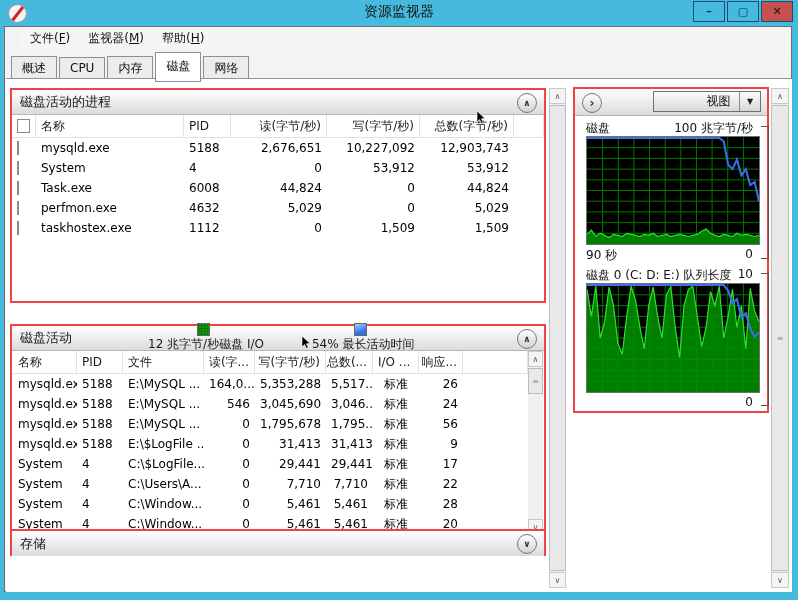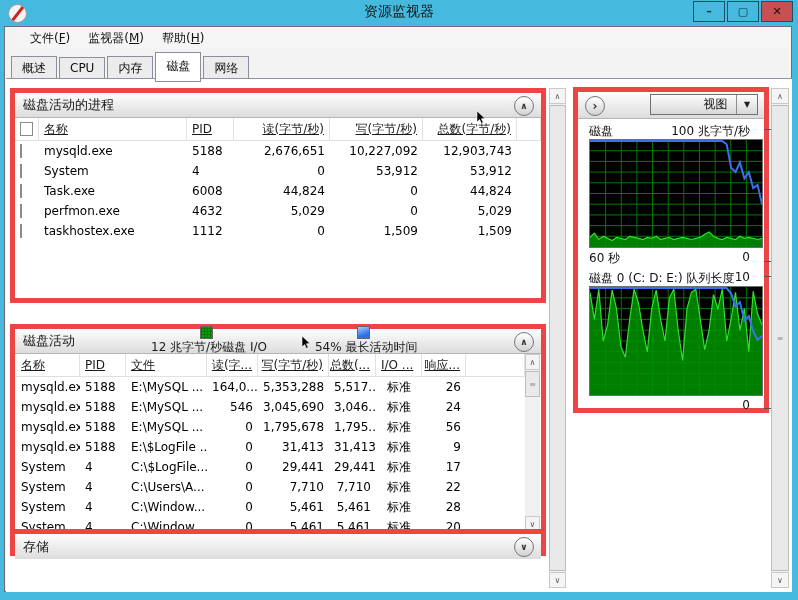--- a/index.html
+++ b/index.html
@@ -17,27 +17,27 @@
   .wbtn.close{background:#c75050;color:#1d0d0d;}
   
   .frame{position:absolute;left:4px;top:26px;width:788px;height:566px;background:#f3f3f3;border:1px solid #6e6e6e;box-sizing:border-box;}
   .menubar{position:absolute;left:0;top:0;right:0;height:22px;background:#f5f5f5;font-size:12px;color:#111;display:flex;align-items:center;padding-left:7px;margin-left:16px;}
   .menubar .mi{padding:2px 8px 2px 2px;margin-right:8px;}
   .tabbar{position:absolute;left:0;top:22px;right:0;height:28px;padding:4px 0 12px 6px;box-sizing:border-box;font-size:12px;}
   .tab{display:inline-block;padding:3px 10px 4px 10px;border:1px solid #8a8f99;border-right-width:1px;margin-right:2px;background:#ececec;color:#111;position:relative;top:1px;}
   .tab.active{background:#ffffff;top:-1px;padding-top:5px;padding-bottom:6px;z-index:3;}
   .content{position:absolute;left:1px;top:51px;width:786px;height:513px;background:#ffffff;border-top:1px solid #8f959d;}
   
-  .panel{position:absolute;border:5px solid #ef4444;background:#fff;box-sizing:border-box;}
+  .panel{position:absolute;border:2px solid #ef4444;background:#fff;box-sizing:border-box;}
   .sec-hdr{position:relative;height:25px;background:linear-gradient(#fefefe,#dcdcdc);border-bottom:1px solid #b5b5b5;
     font-size:13px;color:#1a1a1a;display:flex;align-items:center;padding-left:8px;box-sizing:border-box;}
   .chev{position:absolute;right:7px;top:3px;width:18px;height:18px;border-radius:50%;border:1px solid #767676;
     background:linear-gradient(#ffffff,#d2d2d2);display:flex;align-items:center;justify-content:center;
     font-size:9px;font-weight:bold;color:#333;}
-  .colhdr{display:grid;height:22px;border-bottom:1px solid #e0e0e0;font-size:12px;color:#1a1a1a;align-items:center;text-decoration:underline;}
+  .colhdr{display:grid;height:22px;border-bottom:1px solid #e0e0e0;font-size:12px;color:#1a1a1a;align-items:center;}
   .colhdr>div{border-right:1px solid #e2e2e2;height:100%;display:flex;align-items:center;padding:0 5px;box-sizing:border-box;white-space:nowrap;overflow:hidden;}
   .row{display:grid;height:20px;font-size:12px;color:#000;align-items:center;}
   .row>div{padding:0 5px;white-space:nowrap;overflow:hidden;box-sizing:border-box;}
   .num{text-align:right;justify-content:flex-end;}
   .ctr{text-align:center;justify-content:center;}
   .t1{grid-template-columns:24px 148px 47px 96px 93px 94px 1fr;}
   .t2{grid-template-columns:64px 46px 81px 51px 71px 47px 46px 44px 1fr;}
   .cb{width:12px;height:12px;border:1px solid #8a8a8a;background:#fff;margin-left:5px;}
   .legend{display:flex;align-items:center;font-size:12px;color:#1a1a1a;flex-direction:column;}
   .sw{width:11px;height:11px;border:1px solid #666;margin-right:5px;}
@@ -349,21 +349,21 @@
               <line x1="0" x2="172" y1="64.2" y2="64.2" stroke="#007800" stroke-width="1"></line>
               <line x1="0" x2="172" y1="74.9" y2="74.9" stroke="#007800" stroke-width="1"></line>
               <line x1="0" x2="172" y1="85.6" y2="85.6" stroke="#007800" stroke-width="1"></line>
               <line x1="0" x2="172" y1="96.3" y2="96.3" stroke="#007800" stroke-width="1"></line>
             </g>
             <polygon points="0.0,97.4 4.4,93.1 8.8,99.5 13.2,96.3 17.6,98.4 22.1,100.6 26.5,97.4 30.9,98.4 35.3,99.5 39.7,96.3 44.1,97.4 48.5,98.4 52.9,99.5 57.3,97.4 61.7,98.4 66.2,96.3 70.6,99.5 75.0,98.4 79.4,97.4 83.8,99.5 88.2,98.4 92.6,97.4 97.0,98.4 101.4,99.5 105.8,98.4 110.3,97.4 114.7,94.2 119.1,92.0 123.5,96.3 127.9,98.4 132.3,99.5 136.7,97.4 141.1,98.4 145.5,99.5 149.9,96.3 154.4,98.4 158.8,97.4 163.2,98.4 167.6,99.5 172.0,98.4 172,107 0,107" fill="#009000" fill-opacity="0.88"></polygon>
             <polyline points="0.0,97.4 4.4,93.1 8.8,99.5 13.2,96.3 17.6,98.4 22.1,100.6 26.5,97.4 30.9,98.4 35.3,99.5 39.7,96.3 44.1,97.4 48.5,98.4 52.9,99.5 57.3,97.4 61.7,98.4 66.2,96.3 70.6,99.5 75.0,98.4 79.4,97.4 83.8,99.5 88.2,98.4 92.6,97.4 97.0,98.4 101.4,99.5 105.8,98.4 110.3,97.4 114.7,94.2 119.1,92.0 123.5,96.3 127.9,98.4 132.3,99.5 136.7,97.4 141.1,98.4 145.5,99.5 149.9,96.3 154.4,98.4 158.8,97.4 163.2,98.4 167.6,99.5 172.0,98.4" fill="none" stroke="#2fe02f" stroke-width="1.2"></polyline>
             <polyline points="0.0,1.1 4.4,1.1 8.8,1.1 13.2,1.1 17.6,1.1 22.1,1.1 26.5,1.1 30.9,1.1 35.3,1.1 39.7,1.1 44.1,1.1 48.5,1.1 52.9,1.1 57.3,1.1 61.7,1.1 66.2,1.1 70.6,1.1 75.0,1.1 79.4,1.1 83.8,1.1 88.2,1.1 92.6,1.1 97.0,1.1 101.4,1.1 105.8,1.1 110.3,1.1 114.7,1.1 119.1,1.1 123.5,1.1 127.9,1.1 132.3,1.1 136.7,4.3 141.1,27.8 145.5,32.1 149.9,22.5 154.4,38.5 158.8,32.1 163.2,48.1 167.6,44.9 172.0,64.2" fill="none" stroke="#3a6ff0" stroke-width="2"></polyline>
           </svg>
         <div class="bracket" style="left:186px;top:37px;height:131px;"></div>
-        <div class="gtitle" style="left:11px;top:158px;">60 秒</div>
+        <div class="gtitle" style="left:11px;top:158px;">90 秒</div>
         <div class="gtitle" style="right:14px;top:158px;">0</div>
 
         <div class="gtitle" style="left:11px;top:178px;">磁盘 0 (C: D: E:) 队列长度</div>
         <div class="gtitle" style="right:14px;top:178px;">10</div>
         <svg class="chart" id="chart2" style="left:11px;top:194px;" width="172" height="108">
             <rect width="172" height="108" fill="#000"></rect>
             <g>
               <line x1="15.636363636363637" x2="15.636363636363637" y1="0" y2="108" stroke="#007800" stroke-width="1"></line>
               <line x1="31.272727272727273" x2="31.272727272727273" y1="0" y2="108" stroke="#007800" stroke-width="1"></line>
               <line x1="46.90909090909091" x2="46.90909090909091" y1="0" y2="108" stroke="#007800" stroke-width="1"></line>

